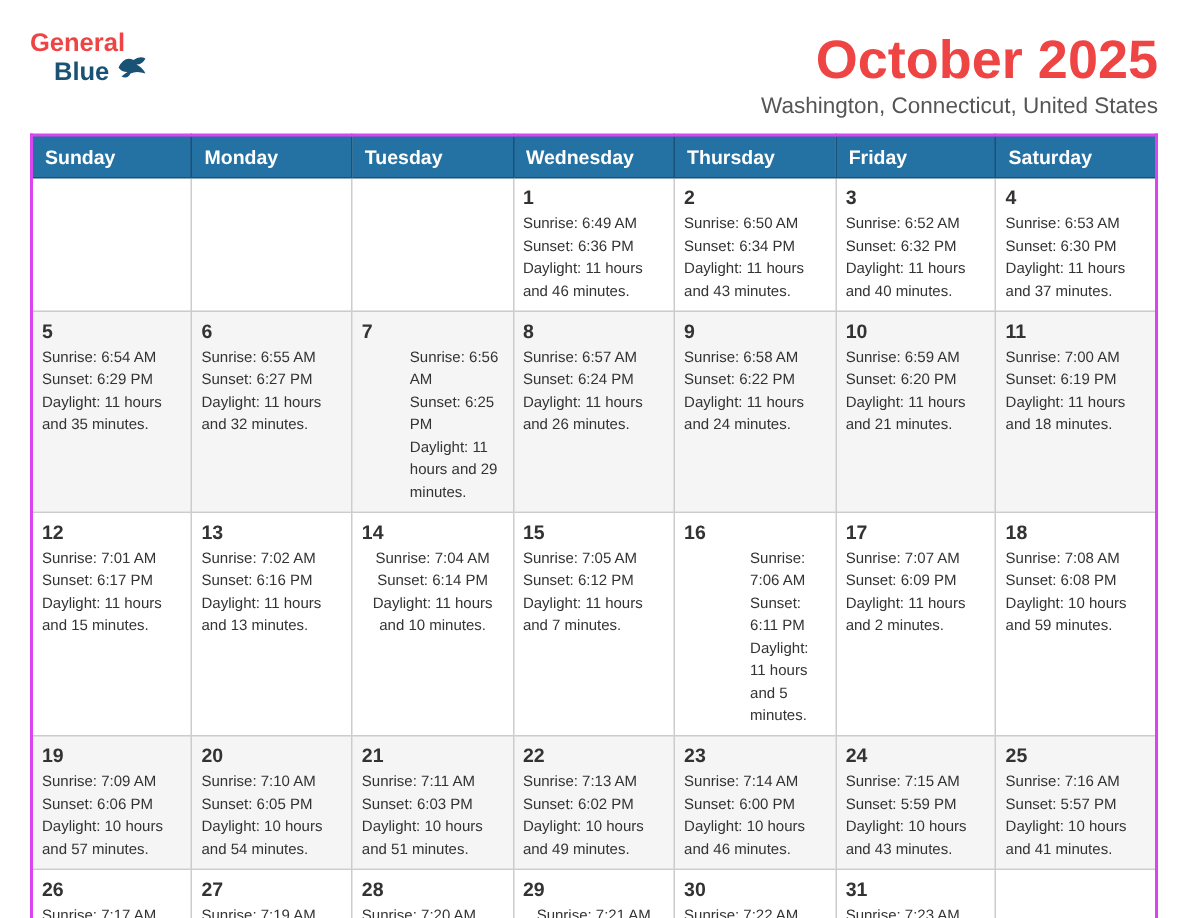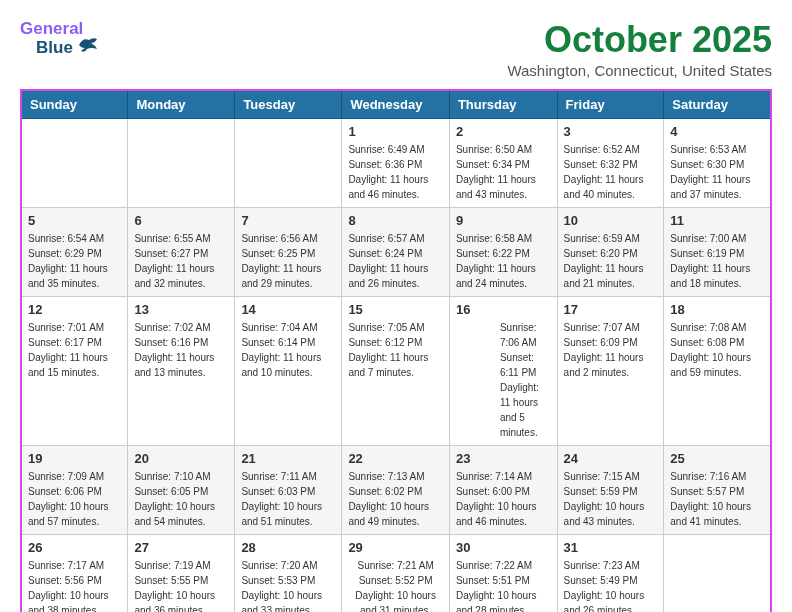--- a/index.html
+++ b/index.html
@@ -15,21 +15,21 @@
       align-items: flex-start;
       justify-content: space-between;
       margin-bottom: 10px;
     }
     .title-block {
       text-align: right;
     }
     .month-title {
       font-size: 36px;
       font-weight: bold;
-      color: #15803d;
+      color: #ef4444;
       line-height: 1.1;
     }
     .location {
       font-size: 15px;
       color: #555;
       margin-top: 2px;
     }
     .calendar {
       width: 100%;
       border-collapse: collapse;
@@ -77,21 +77,21 @@
       align-items: center;
     }
     .logo-text {
       display: flex;
       flex-direction: column;
       line-height: 1.1;
     }
     .logo-text-general {
       font-size: 17px;
       font-weight: bold;
-      color: #8b5cf6;
+      color: #ef4444;
     }
     .logo-text-blue {
       font-size: 17px;
       font-weight: bold;
       color: #1a5276;
       margin-left: 16px;
     }
     .bird-svg {
       margin-left: 4px;
       margin-top: -4px;
@@ -170,21 +170,21 @@
 Daylight: 11 hours and 35 minutes.</div>
         </td>
         <td>
           <span class="day-num">6</span>
           <div class="day-info" style="white-space: pre-line;">Sunrise: 6:55 AM
 Sunset: 6:27 PM
 Daylight: 11 hours and 32 minutes.</div>
         </td>
         <td>
           <span class="day-num">7</span>
-          <div class="day-info" style="white-space: pre-line;">Sunrise: 6:56 AM
+          <div class="day-info" style="white-space: pre-line; margin-left: 32px;">Sunrise: 6:56 AM
 Sunset: 6:25 PM
 Daylight: 11 hours and 29 minutes.</div>
         </td>
         <td>
           <span class="day-num">8</span>
           <div class="day-info" style="white-space: pre-line;">Sunrise: 6:57 AM
 Sunset: 6:24 PM
 Daylight: 11 hours and 26 minutes.</div>
         </td>
         <td>
@@ -214,21 +214,21 @@
 Daylight: 11 hours and 15 minutes.</div>
         </td>
         <td>
           <span class="day-num">13</span>
           <div class="day-info" style="white-space: pre-line;">Sunrise: 7:02 AM
 Sunset: 6:16 PM
 Daylight: 11 hours and 13 minutes.</div>
         </td>
         <td>
           <span class="day-num">14</span>
-          <div class="day-info" style="white-space: pre-line;">Sunrise: 7:04 AM
+          <div class="day-info" style="white-space: pre-line; text-align: center;">Sunrise: 7:04 AM
 Sunset: 6:14 PM
 Daylight: 11 hours and 10 minutes.</div>
         </td>
         <td>
           <span class="day-num">15</span>
           <div class="day-info" style="white-space: pre-line;">Sunrise: 7:05 AM
 Sunset: 6:12 PM
 Daylight: 11 hours and 7 minutes.</div>
         </td>
         <td>

